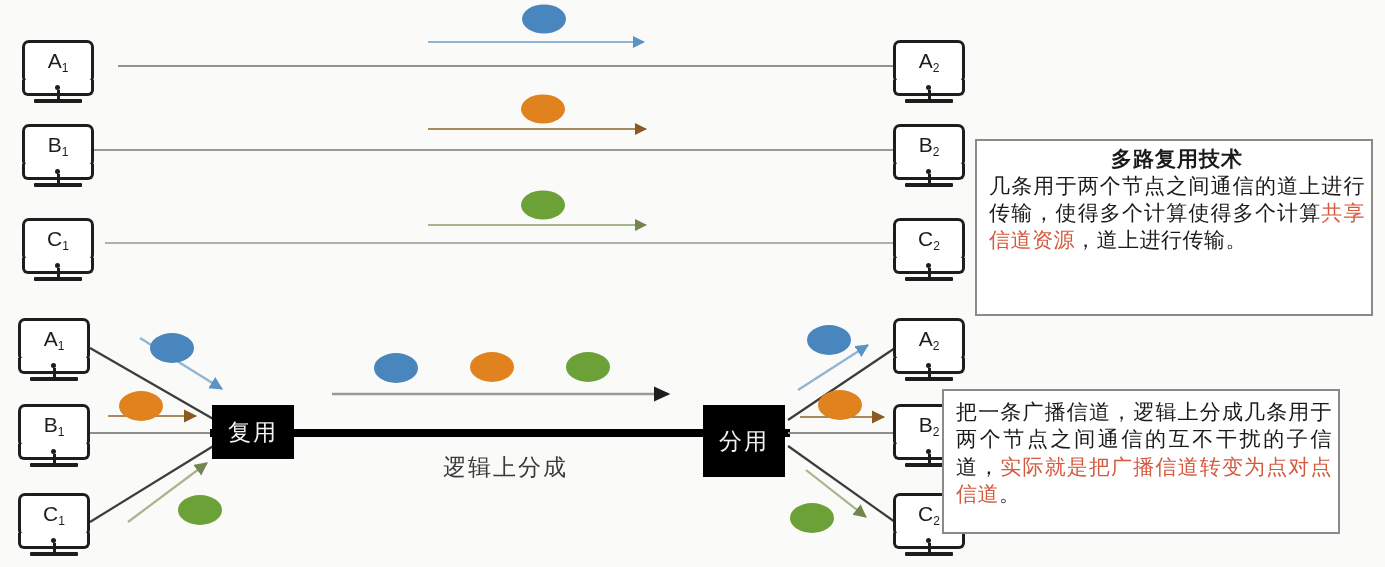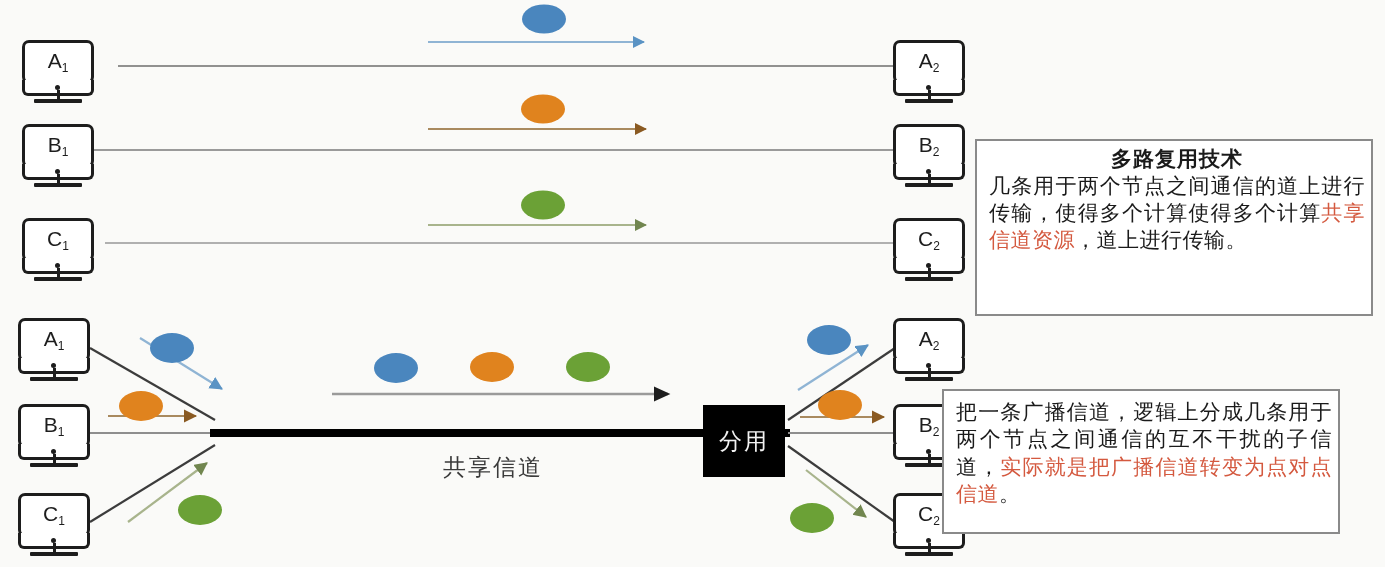--- a/index.html
+++ b/index.html
@@ -330,26 +330,29 @@
   <div class="pc" style="left:893px; top:493px;">
     <div class="screen">
       <span class="label"><span>C</span><sub>2</sub></span>
     </div>
     <div class="bezel"></div>
     <div class="dot"></div>
     <div class="neck"></div>
     <div class="foot"></div>
   </div>
 
+  <div class="muxbox" style="left:212px; top:405px; width:82px; height:54px;">
+    <span>复用</span>
+  </div>
 
   <div class="muxbox" style="left:703px; top:405px; width:82px; height:72px;">
     <span>分用</span>
   </div>
 
-  <div class="channel-caption" style="left:443px; top:452px;">共享信道</div>
+  <div class="channel-caption" style="left:443px; top:452px;">逻辑上分成</div>
 
   <div class="infobox" style="left:975px; top:115px; width:398px; height:177px;">
     <div class="title">多路复用技术</div>
     <div class="body">
       <span>几条用于两个节点之间通信的</span><span>道上进行传输，使得多个计算</span><span>使得多个计算</span><span class="hl">共享信道资源</span><span>，</span><span>道上进行传输。</span>
     </div>
   </div>
 
   <div class="infobox secondary" style="left:942px; top:365px; width:398px; height:145px;">
     <div class="body">

